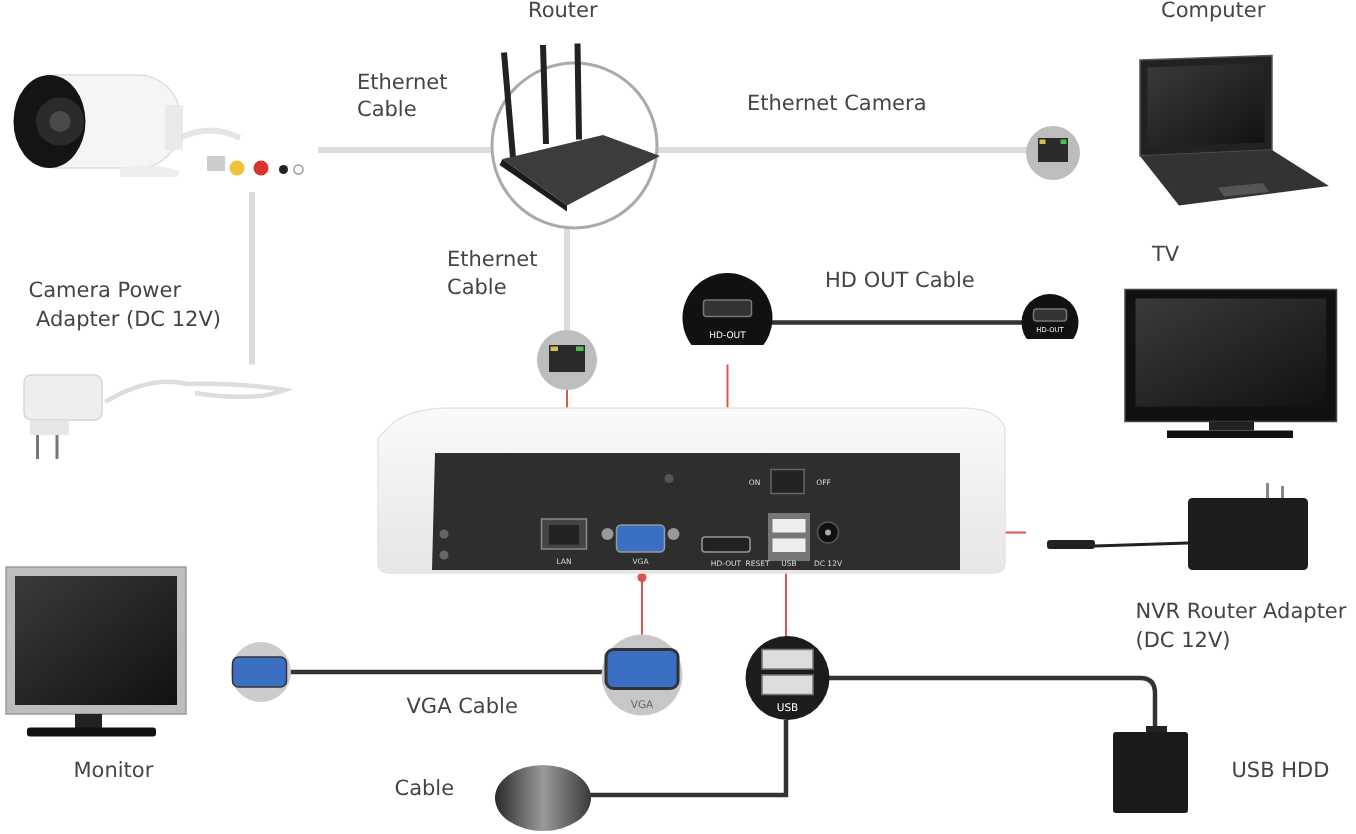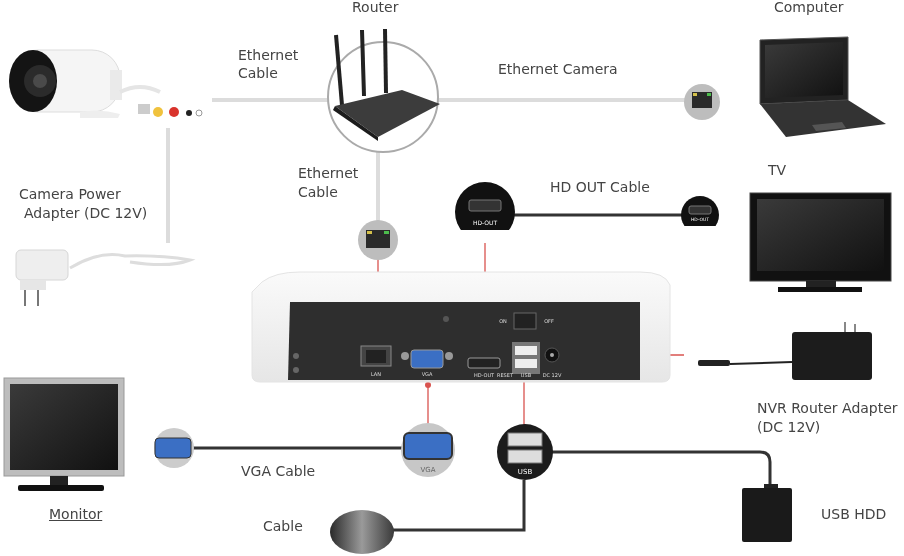--- a/index.html
+++ b/index.html
@@ -207,16 +207,16 @@
 <div class="lbl" style="left:238px; top:63px;">Cable</div>
 <div class="lbl" style="left:498px; top:59px;">Ethernet Camera</div>
 <div class="lbl" style="left:298px; top:163px;">Ethernet</div>
 <div class="lbl" style="left:298px; top:182px;">Cable</div>
 <div class="lbl" style="left:768px; top:160px;">TV</div>
 <div class="lbl" style="left:550px; top:177px;">HD OUT Cable</div>
 <div class="lbl" style="left:19px; top:184px;">Camera Power</div>
 <div class="lbl" style="left:24px; top:203px;text-align:right;">Adapter (DC 12V)</div>
 <div class="lbl" style="left:757px; top:398px;">NVR Router Adapter</div>
 <div class="lbl" style="left:757px; top:417px;">(DC 12V)</div>
-<div class="lbl" style="left:241px; top:461px;">VGA Cable</div>
-<div class="lbl" style="left:49px; top:504px;text-decoration:underline;">Monitor</div>
+<div class="lbl" style="left:271px; top:461px;">VGA Cable</div>
+<div class="lbl" style="left:49px; top:504px;">Monitor</div>
 <div class="lbl" style="left:263px; top:516px;">Cable</div>
 <div class="lbl" style="left:821px; top:504px;">USB HDD</div>
 
 </body></html>

